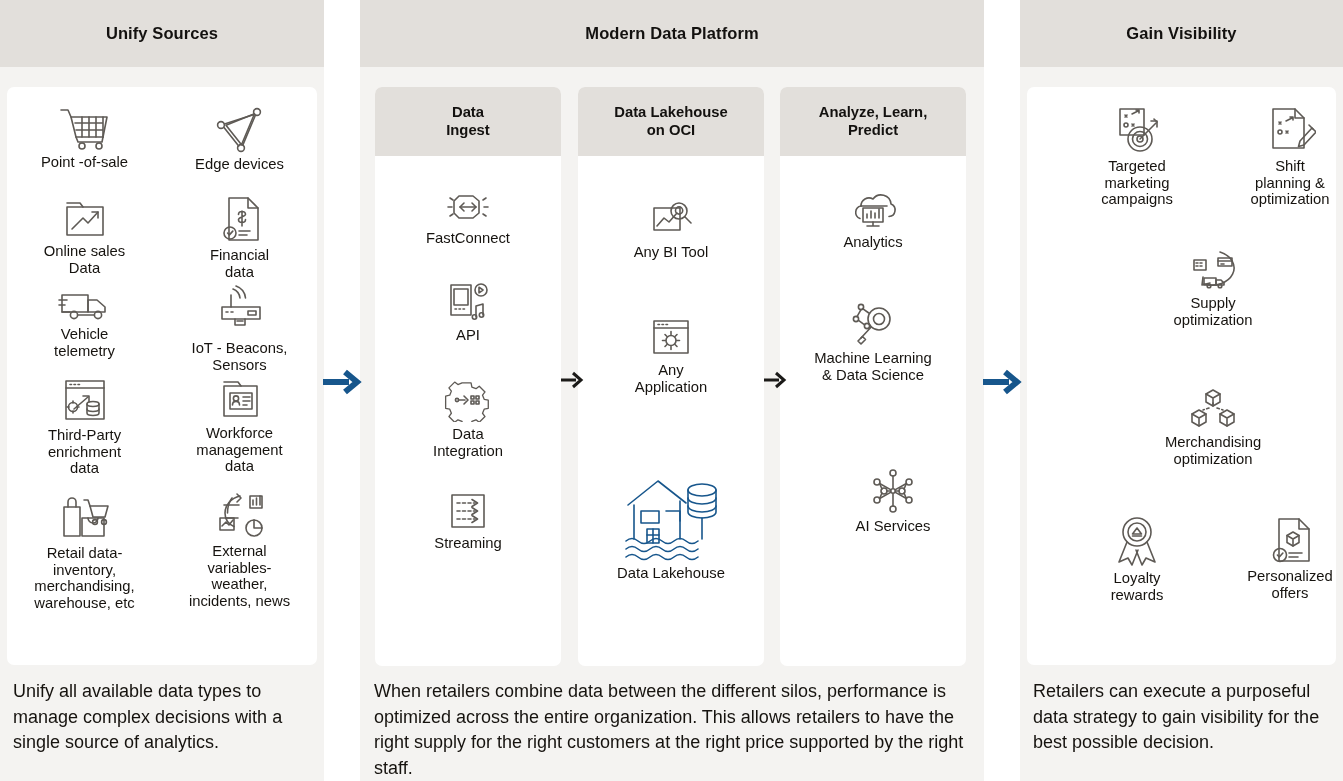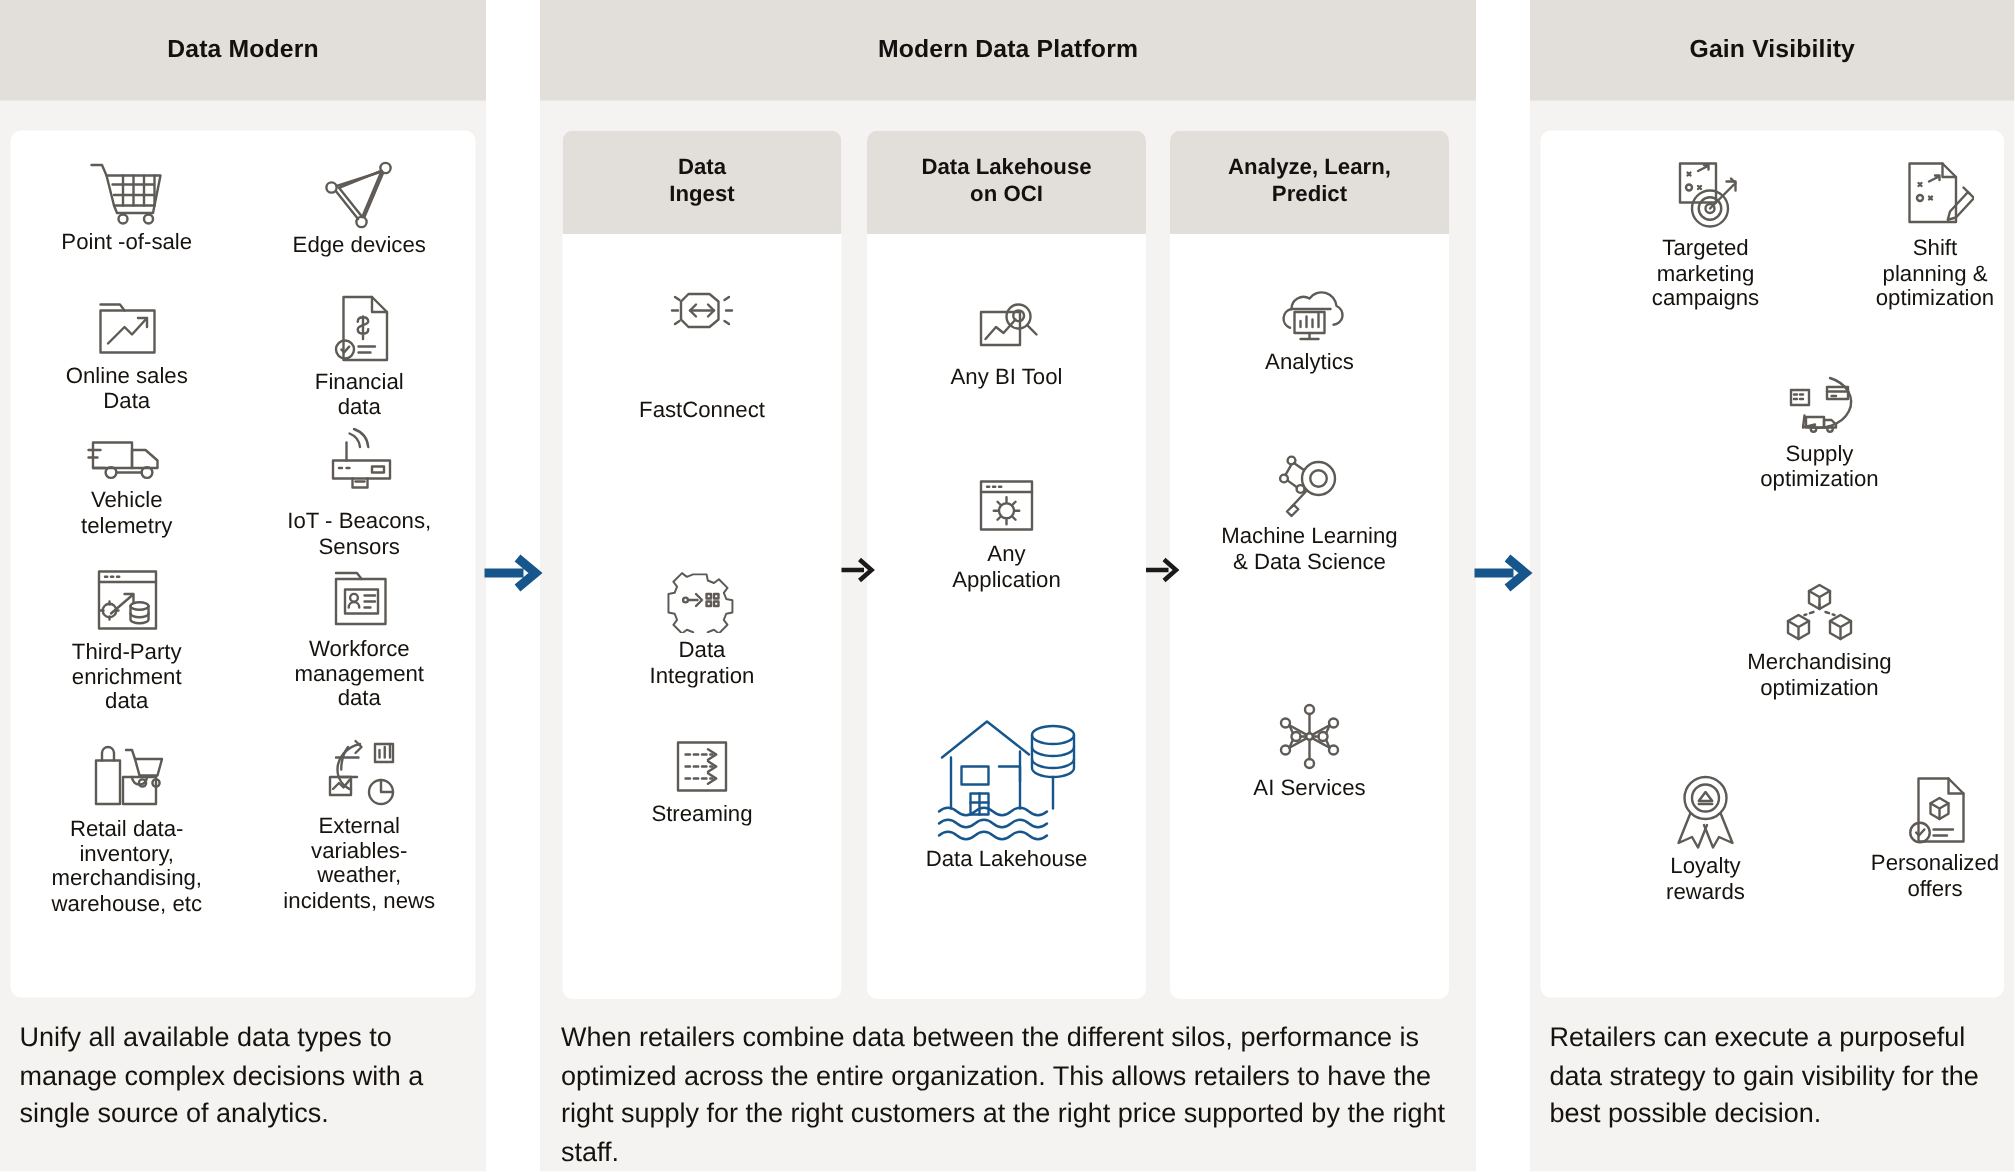--- a/index.html
+++ b/index.html
@@ -80,21 +80,21 @@
   .small-arrow{position:absolute;line-height:0;}
 
   svg{display:block;}
 </style>
 </head>
 <body>
 
 <div class="board">
 
   <div class="col col-sources">
-    <div class="col-header">Data Modern</div>
+    <div class="col-header">Unify Sources</div>
 
     <div class="card card-sources">
       <div class="icon-grid" id="grid-sources" style="position: absolute;">
           <div class="cell" style="position:absolute;left:0px;top:18px;width:155px;">
             <span class="glyph">
               <svg width="54" height="46" viewBox="0 0 54 46" fill="none" stroke="#5e5a55" stroke-width="1.6" stroke-linecap="round" stroke-linejoin="round">
                 <path d="M3 5h7l3 7"></path>
                 <path d="M13 12h36l-4 20H18z"></path>
                 <path d="M17 18h28M18 25h27M24 12v20M31 12v20M38 12v20M45 12v20"></path>
                 <path d="M45 32l-1 5H20l-2-5"></path>
@@ -234,31 +234,46 @@
 
     <div class="caption cap-sources">Unify all available data types to manage complex decisions with a single source of analytics.</div>
   </div>
 
   <div class="col col-platform">
     <div class="col-header">Modern Data Platform</div>
 
     <div class="sub sub-1">
       <div class="sub-head">Data<br>Ingest</div>
       <div class="sub-body" id="body-ingest">
-          <div class="sub-item" style="top:32px;gap:36px;">
+          <div class="sub-item" style="top:32px;">
             <span class="glyph">
               <svg width="46" height="38" viewBox="0 0 46 38" fill="none" stroke="#5e5a55" stroke-width="1.6" stroke-linecap="round" stroke-linejoin="round">
                 <path d="M14 8h14l6 5v12l-6 5H14l-5-5V13z"></path>
                 <path d="M15 19h16"></path>
                 <path d="M19 15l-4 4 4 4"></path>
                 <path d="M27 15l4 4-4 4"></path>
                 <path d="M5 10l3 2M3 19h4M5 28l3-2M41 10l-3 2M43 19h-4M41 28l-3-2"></path>
               </svg>
             </span>
             <span class="lbl">FastConnect</span>
+          </div>
+          <div class="sub-item" style="top:125px;">
+            <span class="glyph">
+              <svg width="46" height="42" viewBox="0 0 46 42" fill="none" stroke="#5e5a55" stroke-width="1.6" stroke-linecap="round" stroke-linejoin="round">
+                <path d="M6 4h20v30H6z"></path>
+                <path d="M9 8h14v16H9z"></path>
+                <path d="M10 28h1.5M14 28h1.5M18 28h1.5"></path>
+                <circle cx="36" cy="9" r="6"></circle>
+                <path d="M34 6.2l4 2.8-4 2.8z"></path>
+                <path d="M31 36V25l7-2v11"></path>
+                <circle cx="29.5" cy="36" r="2.2"></circle>
+                <circle cx="36.5" cy="34" r="2.2"></circle>
+              </svg>
+            </span>
+            <span class="lbl">API</span>
           </div>
           <div class="sub-item" style="top:222px;">
             <span class="glyph">
               <svg width="48" height="44" viewBox="0 0 48 44" fill="none" stroke="#5e5a55" stroke-width="1.6" stroke-linecap="round" stroke-linejoin="round">
                 <path d="M19 3h10l1 5 5 2 4-3 7 7-3 4 2 5 5 1v10l-5 1-2 5 3 4-7 7-4-3-5 2-1 5H19l-1-5-5-2-4 3-7-7 3-4-2-5-5-1V19l5-1 2-5-3-4 7-7 4 3 5-2z" transform="scale(0.82) translate(4,3)"></path>
                 <path d="M15 22h6"></path>
                 <circle cx="13" cy="22" r="1.6"></circle>
                 <path d="M20 18l4 4-4 4"></path>
                 <rect x="27" y="18" width="3" height="3"></rect>
                 <rect x="32" y="18" width="3" height="3"></rect>
@@ -353,21 +368,21 @@
                 <path d="M22.2 27 12 38"></path>
                 <path d="M9 41l4.5-4.5 3 3L12 44z"></path>
                 <circle cx="12" cy="7" r="2.6"></circle>
                 <circle cx="7" cy="19" r="2.6"></circle>
                 <circle cx="18" cy="26" r="2.6"></circle>
                 <path d="M12 9.6 8 16.6M9.5 20.4 15.6 24.8M13.6 8.6 19.8 13"></path>
               </svg>
             </span>
             <span class="lbl">Machine Learning<br>&amp; Data Science</span>
           </div>
-          <div class="sub-item" style="top:312px;">
+          <div class="sub-item" style="top:312px;margin-left:20px;">
             <span class="glyph">
               <svg width="46" height="46" viewBox="0 0 46 46" fill="none" stroke="#5e5a55" stroke-width="1.6" stroke-linecap="round" stroke-linejoin="round">
                 <circle cx="23" cy="5" r="3"></circle>
                 <circle cx="23" cy="41" r="3"></circle>
                 <circle cx="7" cy="14" r="3"></circle>
                 <circle cx="39" cy="14" r="3"></circle>
                 <circle cx="7" cy="32" r="3"></circle>
                 <circle cx="39" cy="32" r="3"></circle>
                 <circle cx="14" cy="23" r="3"></circle>
                 <circle cx="32" cy="23" r="3"></circle>

